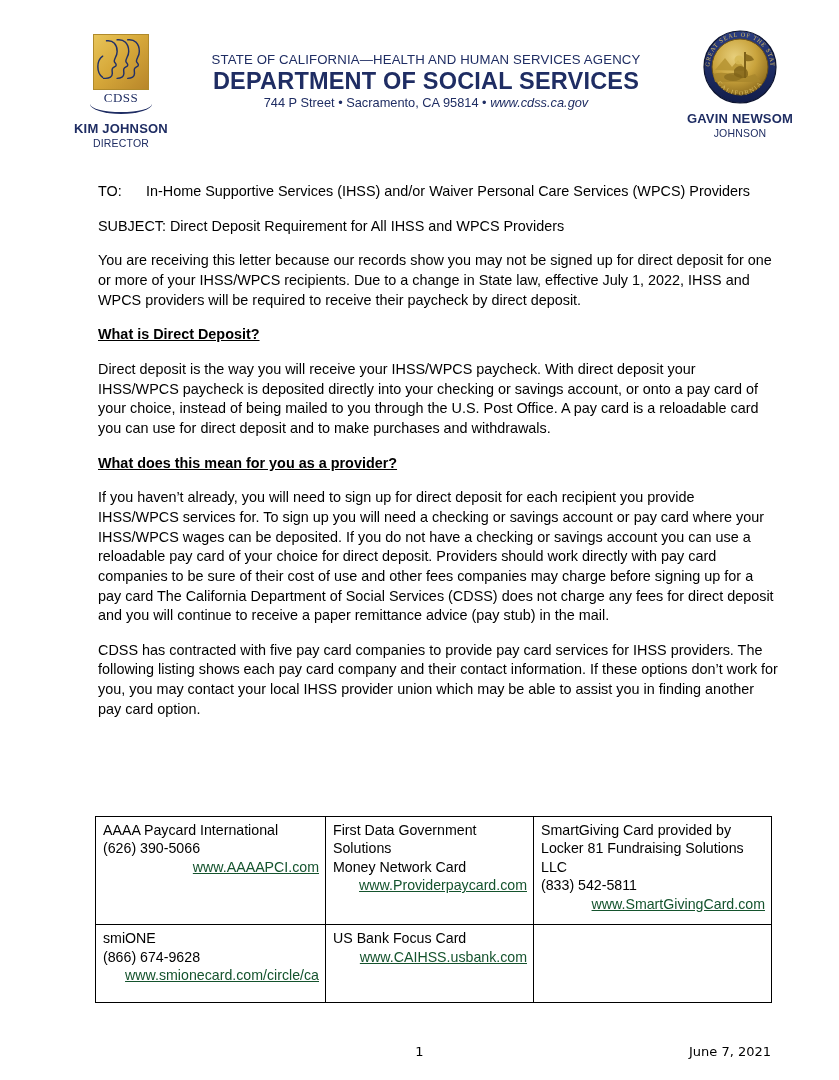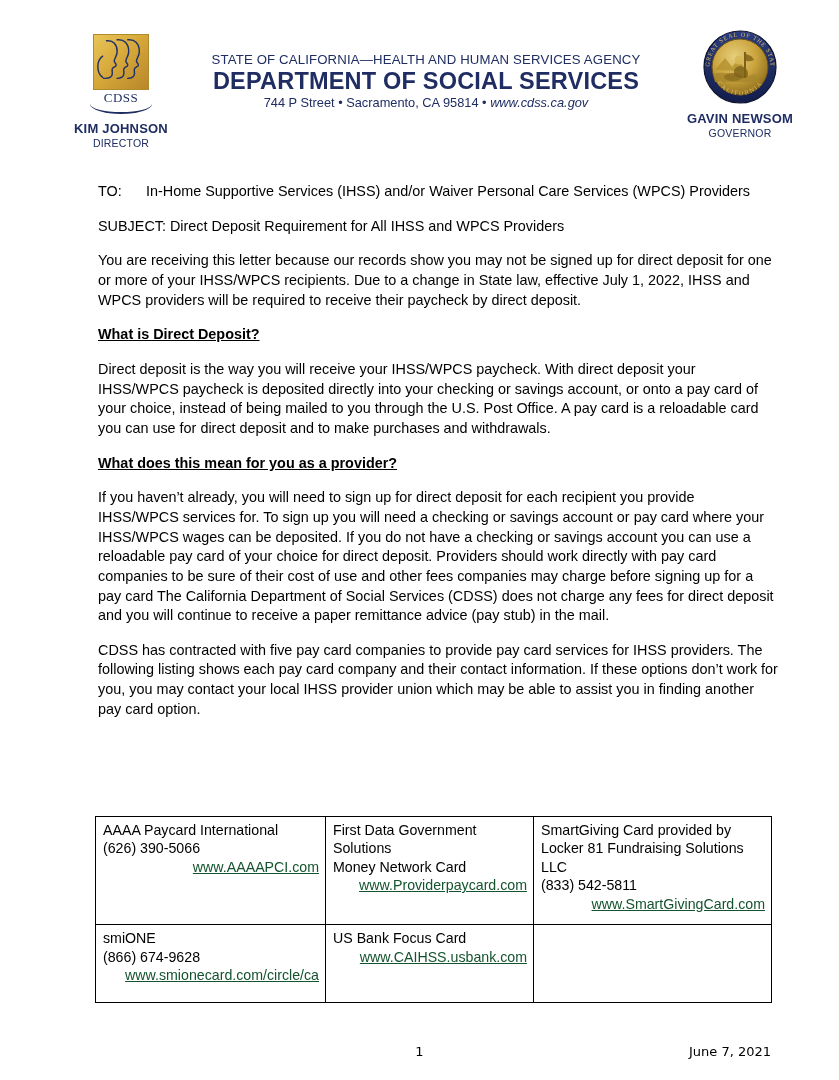--- a/index.html
+++ b/index.html
@@ -261,21 +261,21 @@
         <path id="sealBot" d="M37 37 m-28 0 a28 28 0 0 0 56 0" fill="none"></path>
         <text font-family="Liberation Serif, serif" font-size="6.2" fill="#d9bd63" letter-spacing="0.9">
           <textPath href="#sealTop" startOffset="50%" text-anchor="middle">THE GREAT SEAL OF THE STATE OF</textPath>
         </text>
         <text font-family="Liberation Serif, serif" font-size="6.2" fill="#d9bd63" letter-spacing="1.6">
           <textPath href="#sealBot" startOffset="50%" text-anchor="middle">CALIFORNIA</textPath>
         </text>
       </svg>
     </div>
     <div class="official-name">GAVIN NEWSOM</div>
-    <div class="official-title">GOVERNOR</div>
+    <div class="official-title">JOHNSON</div>
   </div>
 </div>
 
 <div class="page-body">
 
   <div class="to-line">
     <span class="to-label">TO:</span>
     <span class="to-value">In-Home Supportive Services (IHSS) and/or Waiver Personal Care Services (WPCS) Providers</span>
   </div>
 

